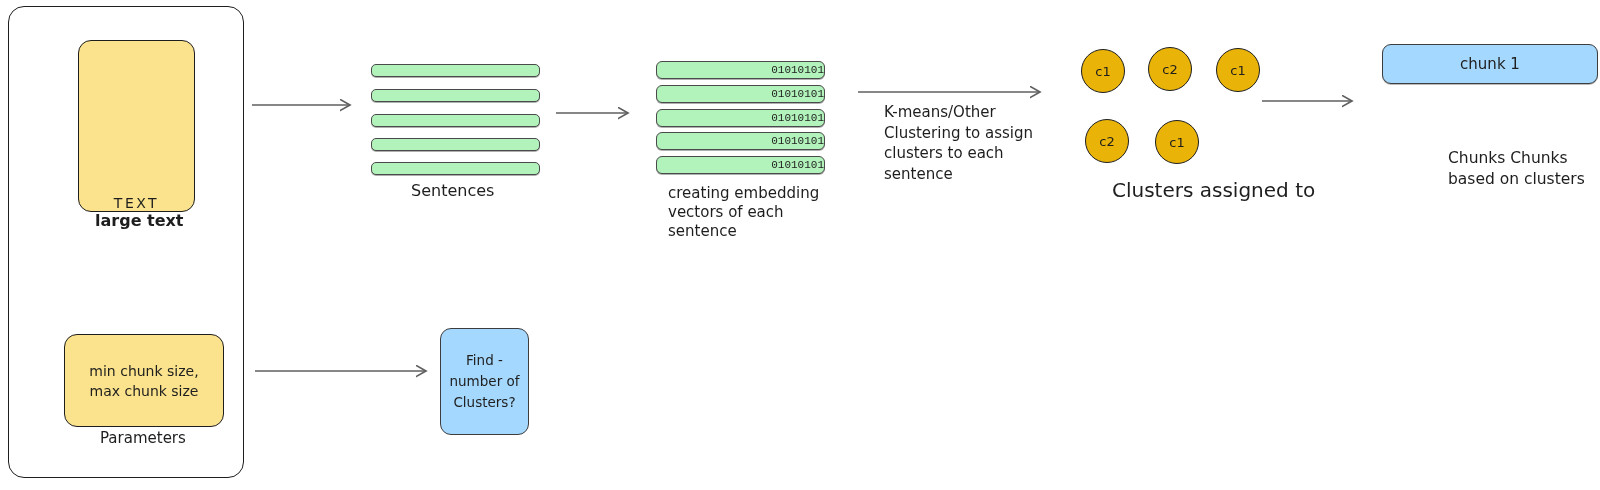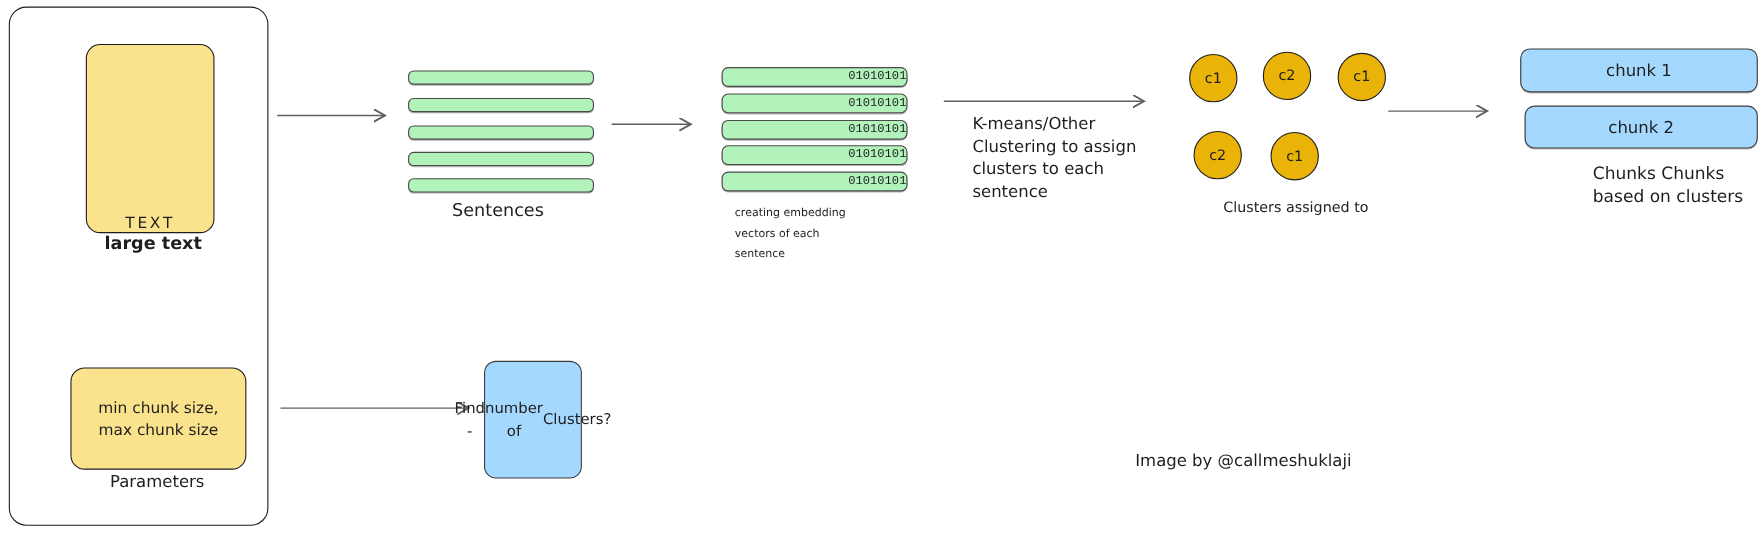--- a/index.html
+++ b/index.html
@@ -27,47 +27,47 @@
   .sbar{left:371px;width:167px;height:11px;background:var(--green,#B2F2BB);
     border:1.2px solid #4a4a4a;border-radius:5px;box-shadow:0 1px 0 rgba(30,30,30,.35);}
   .sbar.b1{top:64px}.sbar.b2{top:89px}.sbar.b3{top:114px}.sbar.b4{top:138px}.sbar.b5{top:162px}
   .sentences-label{left:411px;top:181px;font-size:16px;}
 
   
   .ebox{left:656px;width:167px;height:16px;background:var(--green,#B2F2BB);
     border:1.2px solid #4a4a4a;border-radius:6px;box-shadow:0 1px 0 rgba(30,30,30,.35);
     display:flex;align-items:center;justify-content:flex-end;font-size:11px;font-family:Liberation Mono, monospace;}
   .ebox.e1{top:61px}.ebox.e2{top:85px}.ebox.e3{top:109px}.ebox.e4{top:132px}.ebox.e5{top:156px}
-  .embed-caption{left:668px;top:184px;font-size:10px;line-height:19px;}
+  .embed-caption{left:668px;top:184px;font-size:15px;line-height:19px;}
 
   
   .kmeans-note{left:884px;top:102px;font-size:15px;line-height:20.5px;}
 
   
   .circle{width:42px;height:42px;border:1.5px solid var(--ink,#1e1e1e);border-radius:50%;
     background:#eab308;display:flex;align-items:center;justify-content:center;font-size:13px;}
   .circle.p1{left:1081px;top:49px}
   .circle.p2{left:1148px;top:47px}
   .circle.p3{left:1216px;top:48px}
   .circle.p4{left:1085px;top:119px}
   .circle.p5{left:1155px;top:120px}
-  .clusters-caption{left:1112px;top:180px;font-size:13px;line-height:20px;}
+  .clusters-caption{left:1112px;top:180px;font-size:20px;line-height:20px;}
 
   
   .chunk{background:var(--blue,#A5D8FF);border:1.5px solid #3d3d3d;border-radius:9px;
     display:flex;align-items:center;justify-content:center;font-size:15px;
     box-shadow:0 1px 0 rgba(30,30,30,.3);}
   .chunk.k1{left:1382px;top:44px;width:214px;height:38px;justify-content:center;}
   .chunk.k2{left:1386px;top:96px;width:210px;height:37px;}
   .chunks-caption{left:1448px;top:148px;font-size:15.5px;line-height:21px;}
 
   
   .find-box{left:440px;top:328px;width:87px;height:105px;
     background:var(--blue,#A5D8FF);border:1.5px solid #3d3d3d;border-radius:11px;
-    display:flex;flex-direction:row;align-items:center;justify-content:center;
+    display:flex;flex-direction:column;align-items:center;justify-content:center;
     font-size:13.5px;line-height:21px;text-align:center;}
 
   .credit{left:1032px;top:410px;font-size:15px;}
 
   svg.arrows{left:0;top:0;pointer-events:none;}
 </style>
 </head>
 <body>
 
 <div class="canvas">
@@ -148,29 +148,25 @@
   <div class="abs circle p5">
     <span>c1</span>
   </div>
   <div class="abs clusters-caption">
     <div>Clusters assigned to</div>
   </div>
 
   <div class="abs chunk k1">
     <span>chunk 1</span>
   </div>
-  <div class="abs chunk k2">
-    <span>chunk 2</span>
-  </div>
   <div class="abs chunks-caption">
     <div>Chunks Chunks</div>
     <div>based on clusters</div>
   </div>
 
   <div class="abs find-box">
     <div>Find -</div>
     <div>number of</div>
     <div>Clusters?</div>
   </div>
 
-  <div class="abs credit">Image by @callmeshuklaji</div>
 
 </div>
 
 </body></html>

